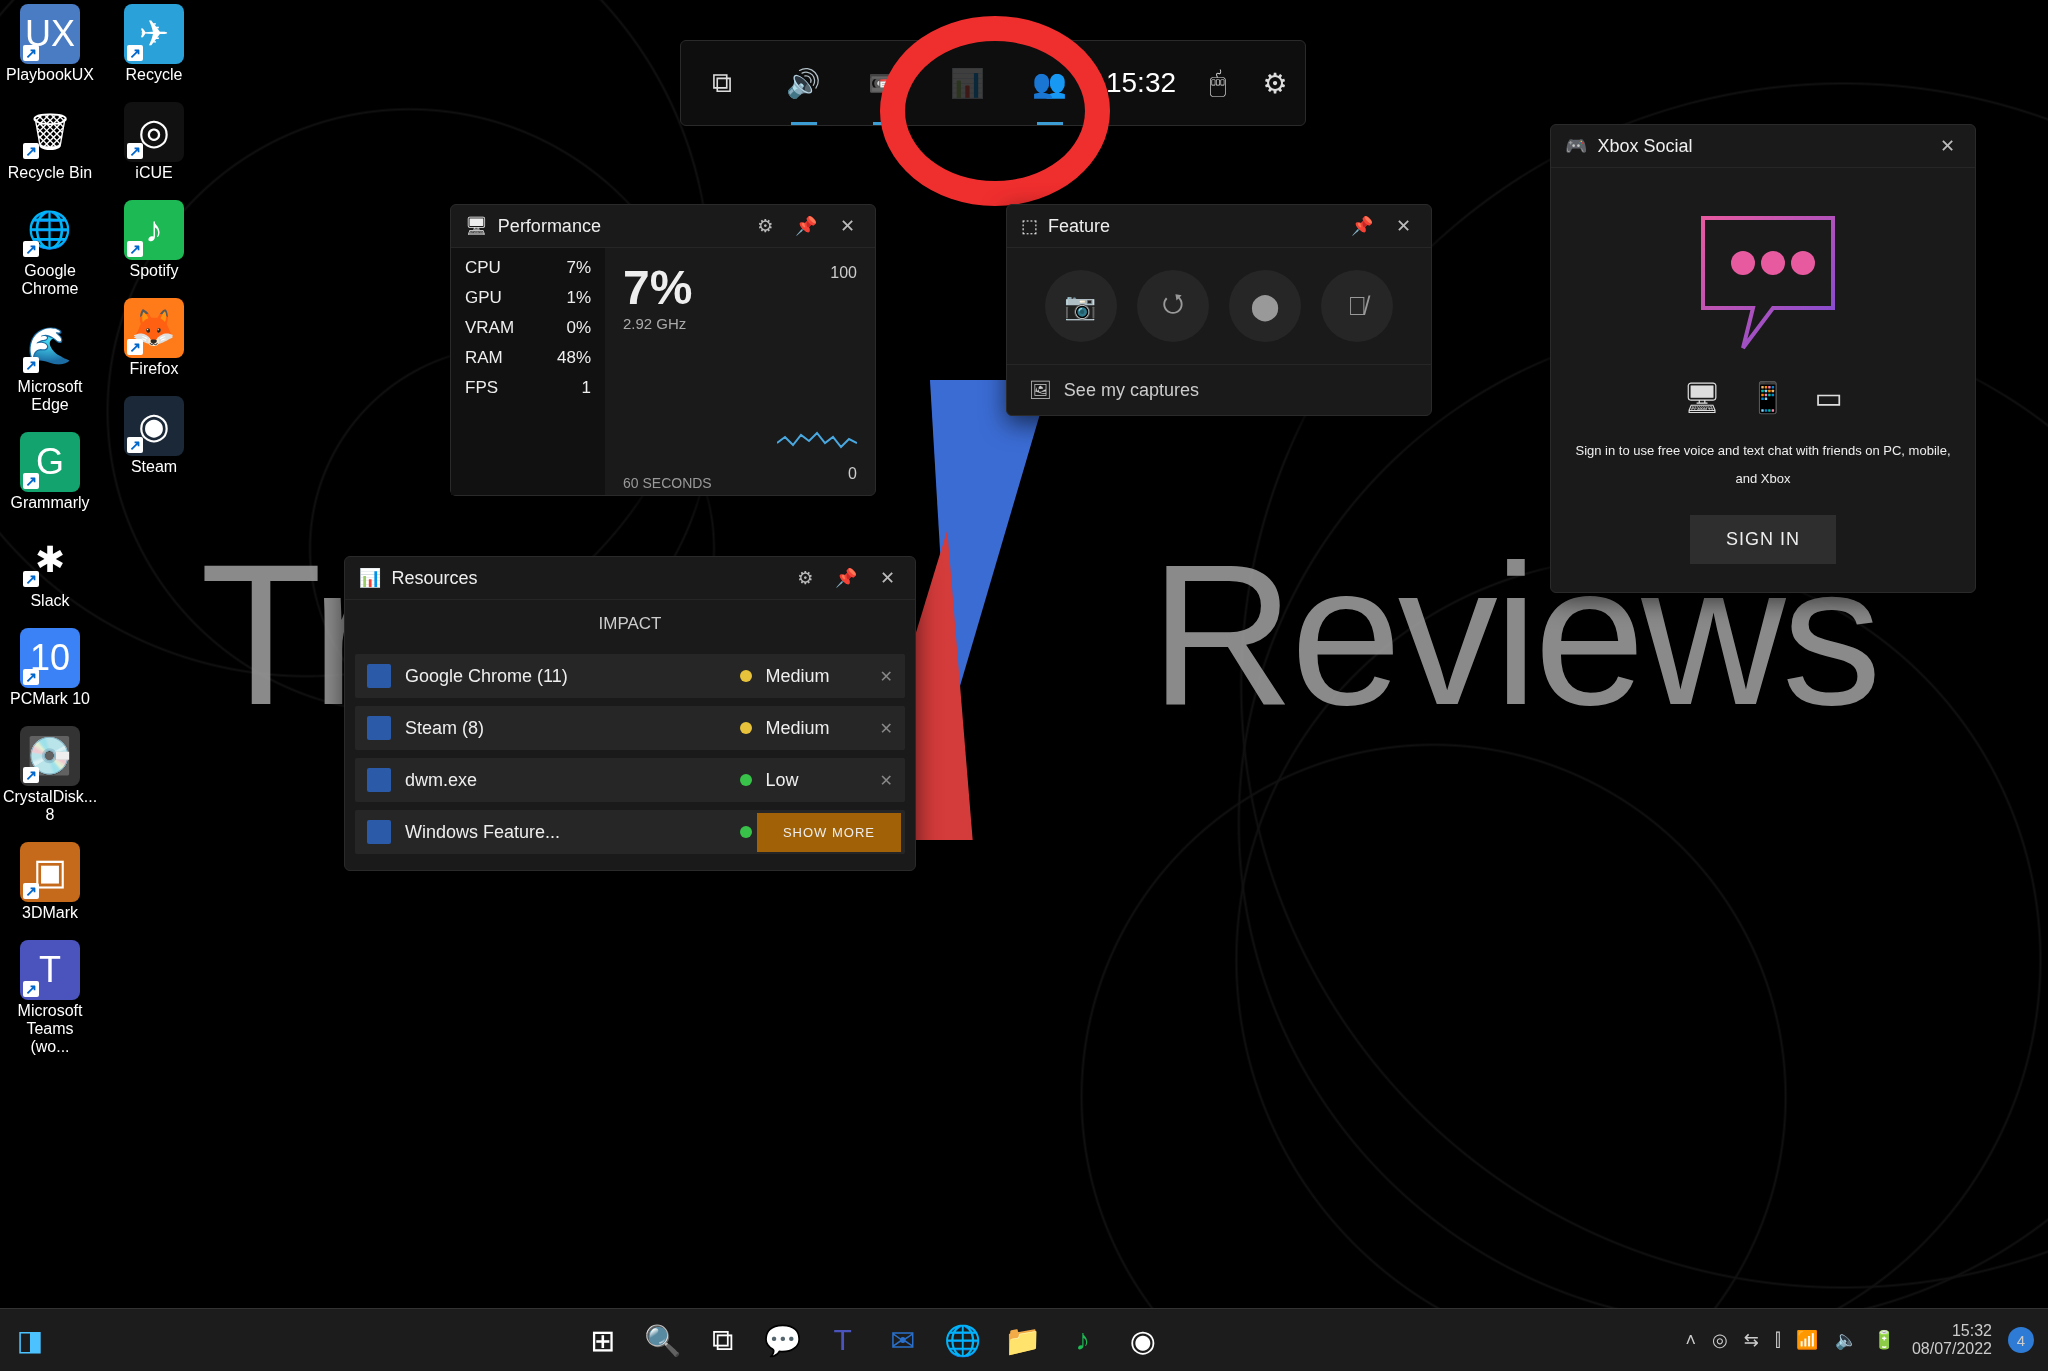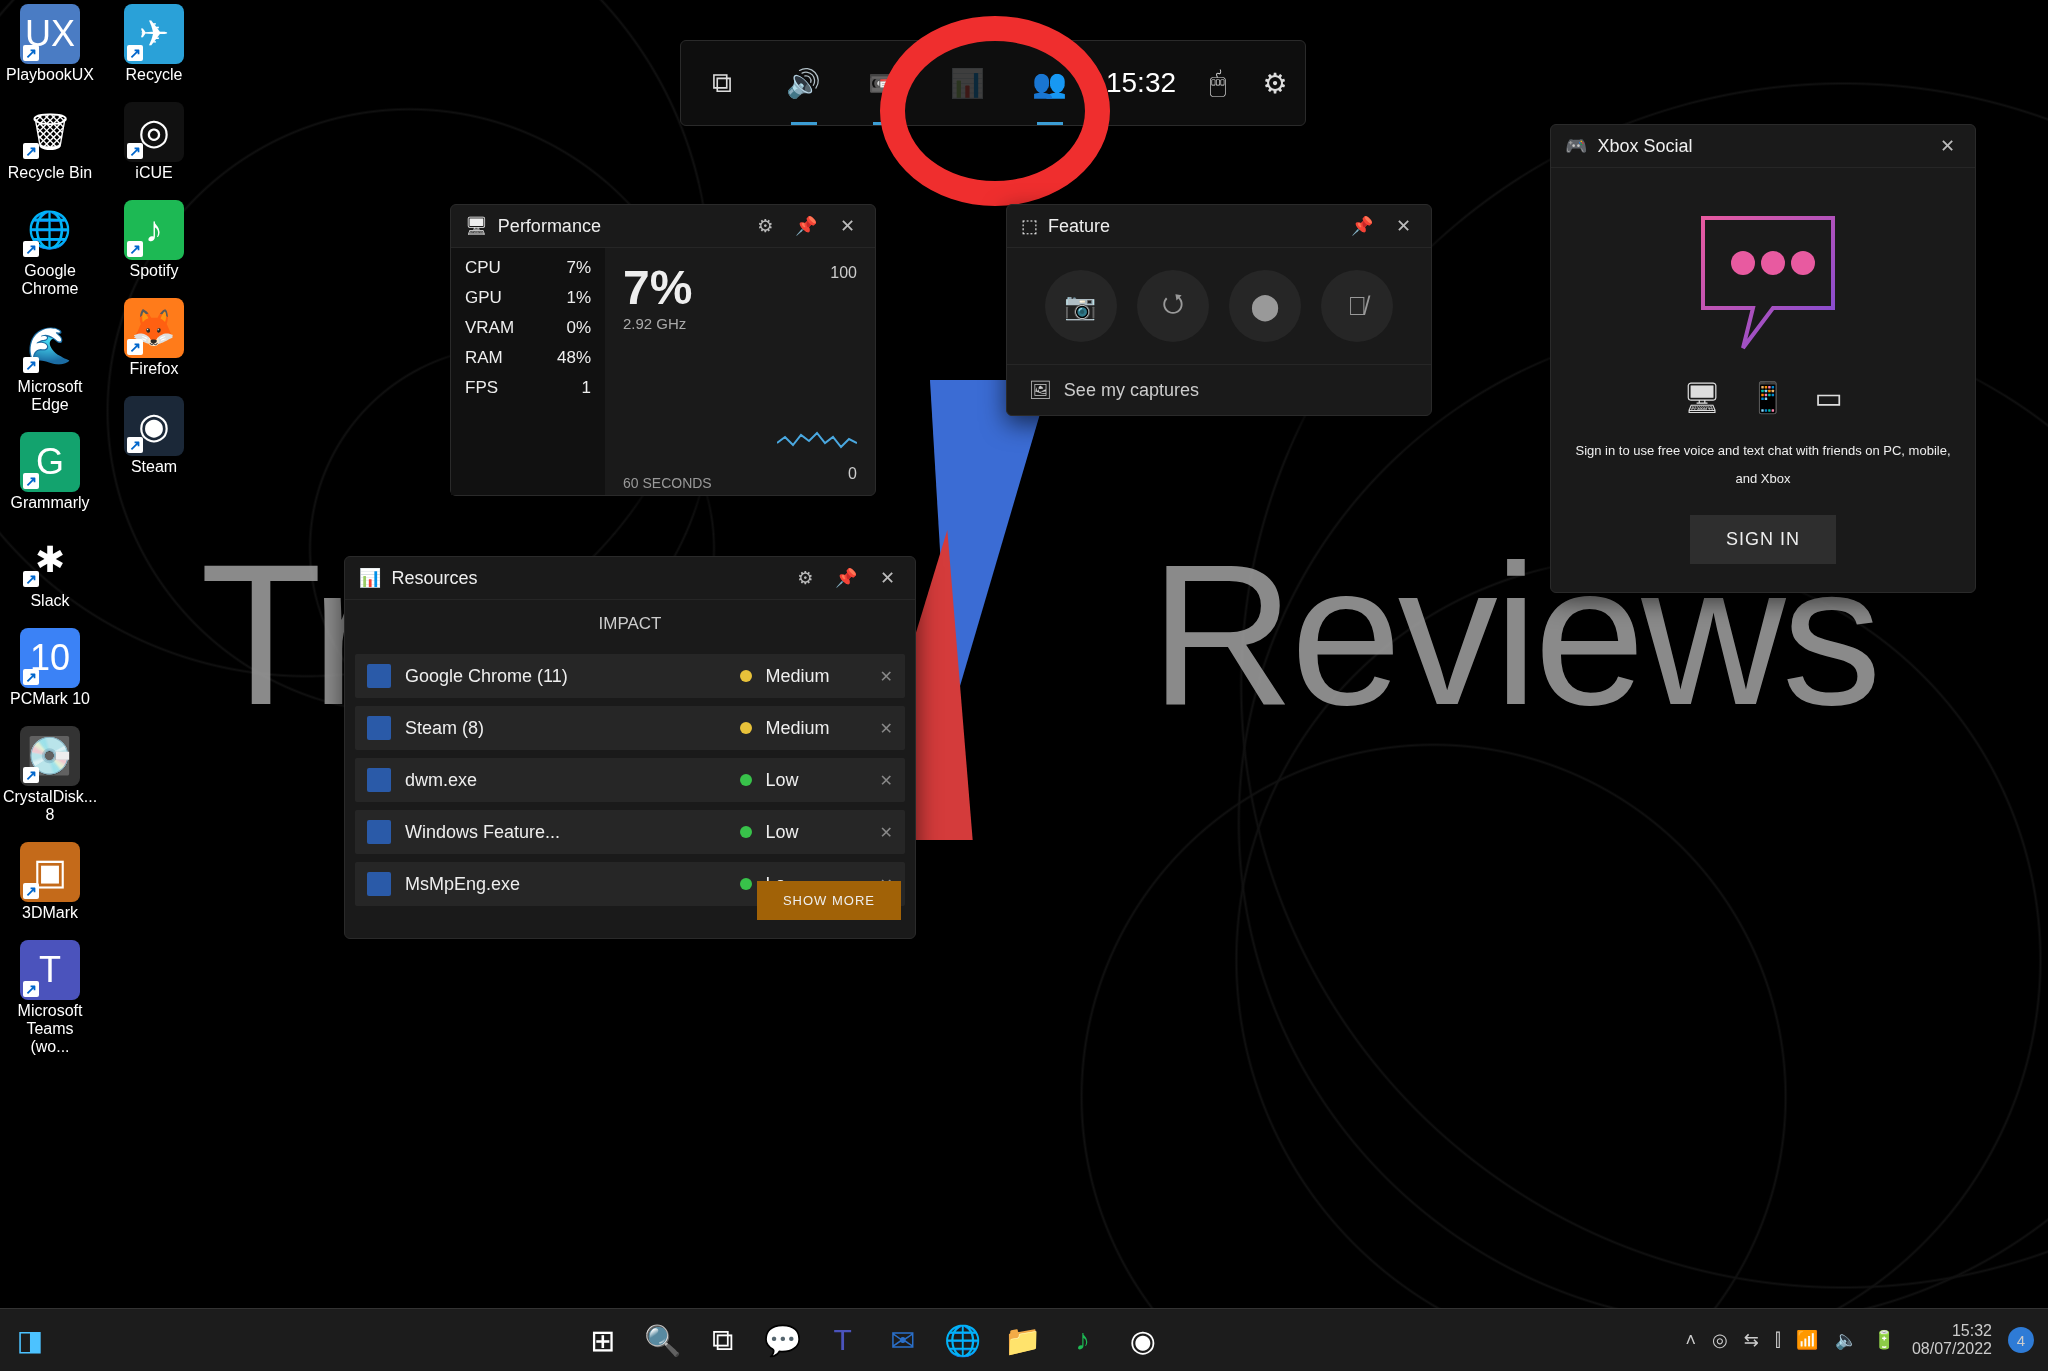--- a/index.html
+++ b/index.html
@@ -50,21 +50,21 @@
 
 .capt{left:1006px;top:204px;width:424px}
 .cbody{padding:22px;display:flex;gap:20px;justify-content:center}
 .cbtn{width:72px;height:72px;border-radius:50%;background:#262626;display:flex;align-items:center;justify-content:center;font-size:26px;color:#999;cursor:pointer}
 .cfoot{padding:14px 22px;display:flex;align-items:center;gap:12px;font-size:18px;color:#ccc;border-top:1px solid #262626;cursor:pointer}
 
 .reso{left:344px;top:556px;width:570px}
 .rtabs{display:flex;text-align:center;font-size:17px}
 .rtab{flex:1;padding:14px 0;color:#ccc;cursor:pointer}
 .rtab+.rtab{color:#eab308}
-.rlist{padding:6px 10px 32px 10px;display:flex;flex-direction:column;gap:8px;position:relative}
+.rlist{padding:6px 10px 16px 10px;display:flex;flex-direction:column;gap:8px;position:relative}
 .ritem{display:flex;align-items:center;background:#262626;border-radius:2px;padding:10px 12px;font-size:18px;gap:14px}
 .ritem .ri{width:24px;height:24px;background:#2a5aa8;border-radius:2px}
 .ritem .nm{flex:1}
 .ritem .dot{width:12px;height:12px;border-radius:50%}
 .ritem .im{width:100px}
 .ritem .cl{color:#888;cursor:pointer;font-size:16px}
 .rmore{position:absolute;right:14px;bottom:18px;background:#a16207;padding:12px 26px;font-size:13px;letter-spacing:1px;cursor:pointer}
 
 .xsoc{left:1550px;top:124px;width:424px}
 .xbody{padding:30px 24px 28px 24px;display:flex;flex-direction:column;align-items:center;gap:22px}
@@ -264,27 +264,20 @@
         <div class="nm">dwm.exe</div>
         <div class="dot" style="background:#38c24a"></div>
         <div class="im">Low</div>
         <div class="cl">✕</div>
       </div>
       <div class="ritem">
         <div class="ri"></div>
         <div class="nm">Windows Feature...</div>
         <div class="dot" style="background:#38c24a"></div>
         <div class="im">Low</div>
-        <div class="cl">✕</div>
-      </div>
-      <div class="ritem">
-        <div class="ri"></div>
-        <div class="nm">MsMpEng.exe</div>
-        <div class="dot" style="background:#38c24a"></div>
-        <div class="im">Lo</div>
         <div class="cl">✕</div>
       </div>
       <div class="rmore">SHOW MORE</div>
  </div>
 </div>
 
 <div class="wid xsoc">
  <div class="whd">
   <span>🎮</span>
   <span>Xbox Social</span>

